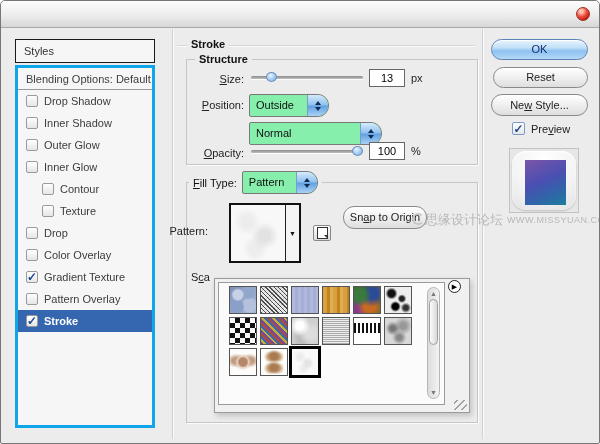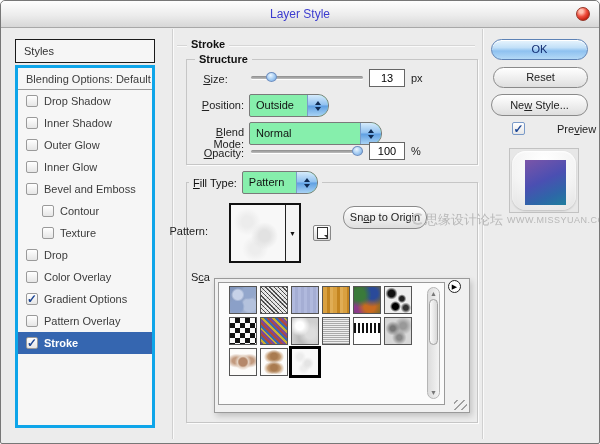--- a/index.html
+++ b/index.html
@@ -93,42 +93,41 @@
     background:#fdfdfd;display:flex;align-items:center;justify-content:center;font-size:7px;color:#000;box-sizing:border-box;}
   .pp-grip{position:absolute;right:2px;bottom:2px;width:13px;height:10px;
     background:repeating-linear-gradient(135deg, transparent 0 2px, #a0a0a0 2px 3px, transparent 3px 5px);}
   
   .btn-ok{position:absolute;left:490px;top:38px;width:97px;height:21px;border-radius:11px;
     border:1px solid #5d82b5;color:#102a70;text-align:center;line-height:19px;box-sizing:border-box;
     background:linear-gradient(#e9f5fd 0%,#c2e0f8 40%,#8ec1f0 58%,#b4d9f6 100%);box-shadow:inset 0 1px 0 #fff;}
   .btn-reset{left:492px;top:66px;width:95px;height:21px;line-height:19px;}
   .btn-new{left:490px;top:93px;width:97px;height:22px;line-height:20px;}
   .preview-check{position:absolute;left:511px;top:121px;width:13px;height:13px;border:1px solid #7a9ac8;}
-  .preview-label{position:absolute;left:556px;top:122px;color:#222;}
+  .preview-label{position:absolute;left:530px;top:122px;color:#222;}
   .preview-panel{position:absolute;left:508px;top:147px;width:70px;height:65px;background:#e7e7e7;
     border:1px solid #c2c2c2;box-sizing:border-box;}
   .preview-gloss{position:absolute;left:2px;top:2px;right:2px;bottom:2px;border-radius:14px;
     background:radial-gradient(circle at 50% 18%, #ffffff, #f4f4f4 55%, #e3e3e3);
     box-shadow:inset 0 1px 2px #fff, 0 1px 2px rgba(0,0,0,.18);}
   .preview-gradient{position:absolute;left:13px;top:9px;width:41px;height:45px;}
   
   .watermark{position:absolute;left:424px;top:210px;display:flex;align-items:center;gap:4px;
     color:#b8b8b8;z-index:9;white-space:nowrap;}
   .wm-cn{font-size:13px;}
   .wm-en{font-size:9px;letter-spacing:.5px;}
   .wm-logo{position:absolute;left:411px;top:212px;width:12px;height:12px;border:2px solid #c6c6c6;
     border-radius:50%;border-right-color:transparent;box-sizing:border-box;z-index:9;}
 </style>
 </head>
 <body>
 
 <div id="dialog">
 
   <div class="titlebar">
-    <div class="title">Layer Style</div>
     <div class="close-btn"></div>
   </div>
 
   <div class="vline" style="left:171px;"></div>
   <div class="vline" style="left:481px;"></div>
   <div class="hline-stroke"></div>
 
   <div class="styles-header">Styles</div>
   <div class="styles-list">
       <div class="side-item separator">
@@ -143,77 +142,72 @@
         <span>Inner Shadow</span>
       </div>
       <div class="side-item">
         <span class="cbx"></span>
         <span>Outer Glow</span>
       </div>
       <div class="side-item">
         <span class="cbx"></span>
         <span>Inner Glow</span>
       </div>
-      <div class="side-item">
-        <span class="cbx"></span>
-        <span>Bevel and Emboss</span>
-      </div>
       <div class="side-item indent">
         <span class="cbx"></span>
         <span>Contour</span>
       </div>
       <div class="side-item indent">
         <span class="cbx"></span>
         <span>Texture</span>
       </div>
       <div class="side-item">
         <span class="cbx"></span>
         <span>Drop</span>
       </div>
       <div class="side-item">
         <span class="cbx"></span>
         <span>Color Overlay</span>
       </div>
       <div class="side-item">
         <span class="cbx">✓</span>
-        <span>Gradient Options</span>
+        <span>Gradient Texture</span>
       </div>
       <div class="side-item">
         <span class="cbx"></span>
         <span>Pattern Overlay</span>
       </div>
       <div class="side-item selected">
         <span class="cbx">✓</span>
         <span>Stroke</span>
       </div>
     </div>
 
   <div class="main-title">Stroke</div>
 
   <div class="fs fs-structure">
     <span class="fs-legend">Structure</span>
 
-    <span class="lbl" style="left:0;width:57px;top:13px;text-align:center;"><u>S</u>ize:</span>
+    <span class="lbl" style="left:0;width:57px;top:13px;"><u>S</u>ize:</span>
     <div class="slider" style="left:64px;top:13px;">
       <div class="slider-track"></div>
       <div class="slider-thumb" style="left: calc(18% - 5px);"></div>
     </div>
     <input class="valbox" style="left: 182px; top: 9px; text-align: center;" value="13">
     <span class="unit" style="left:224px;top:12px;">px</span>
 
     <span class="lbl" style="left:0;width:57px;top:39px;"><u>P</u>osition:</span>
     <div class="dropdown" style="left:62px;top:34px;width:80px;">
       <span class="dd-text">Outside</span>
       <span class="dd-cap">
           <span class="tri-u"></span>
           <span class="tri-d"></span>
         </span>
     </div>
 
-    <span class="lbl" style="left:0;width:57px;top:66px;"><u>B</u>lend Mode:</span>
     <div class="dropdown" style="left:62px;top:62px;width:133px;">
       <span class="dd-text">Normal</span>
       <span class="dd-cap">
           <span class="tri-u"></span>
           <span class="tri-d"></span>
         </span>
     </div>
 
     <span class="lbl" style="left:0;width:57px;top:87px;"><u>O</u>pacity:</span>
     <div class="slider" style="left:64px;top:87px;">

